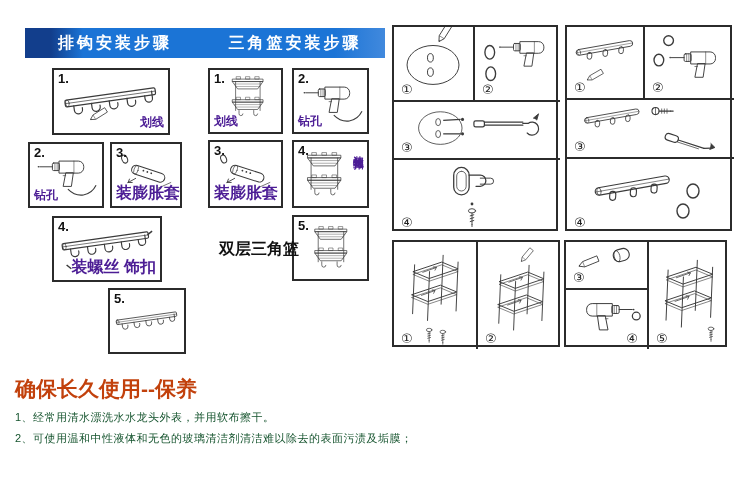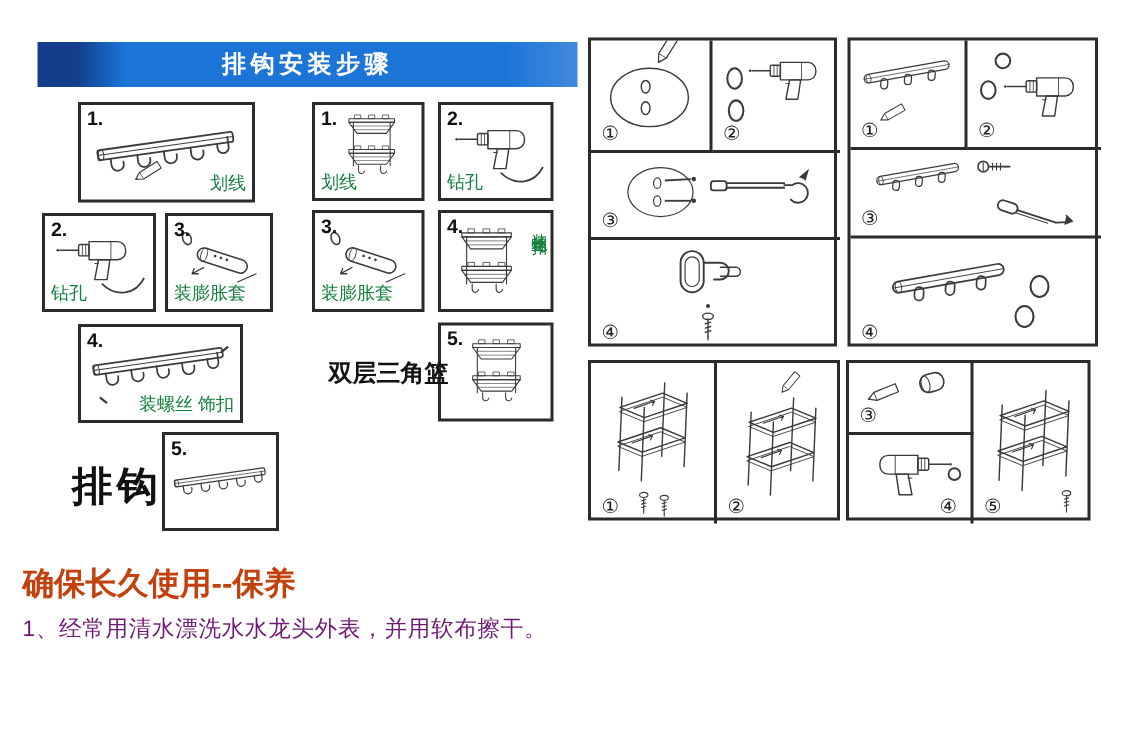--- a/index.html
+++ b/index.html
@@ -9,24 +9,24 @@
   
   .banner { position:absolute; left:25px; top:28px; width:360px; height:30px;
     background:linear-gradient(90deg,#123e8c 0px,#123e8c 26px,#1b74d6 58px,#1b74d6 86%,#4189dd 100%);
     display:flex; align-items:center; }
   .banner .btitle { flex:1; text-align:center; color:#fff; font-weight:bold;
     font-size:16px; letter-spacing:3px; }
 
   
   .panel { position:absolute; border:2px solid #2b2b2b; background:#fff; box-sizing:border-box; }
   .stepnum { position:absolute; top:1px; left:4px; font-size:13px; font-weight:bold; color:#111; z-index:2; }
-  .lbl { position:absolute; font-weight:normal; color:#15803d; font-size:12px; z-index:2; }
+  .lbl { position:absolute; font-weight:bold; color:#4c1d95; font-size:12px; z-index:2; }
   .lbl-bl { left:4px; bottom:2px; }
   .lbl-br { right:4px; bottom:2px; }
-  .lbl-sm { font-size:12px;margin-top:10px; }
+  .lbl-sm { font-size:16px;margin-top:10px; }
   .lbl-vert { writing-mode:vertical-rl; right:1px; top:5px; font-size:10.5px; letter-spacing:1px; }
   .ill { position:absolute; left:0; top:0; width:100%; height:100%; }
 
   .pL1 { left:52px; top:68px;  width:118px; height:67px; }
   .pL2 { left:28px; top:142px; width:76px;  height:66px; }
   .pL3 { left:110px;top:142px; width:72px;  height:66px; }
   .pL4 { left:52px; top:216px; width:110px; height:66px; }
   .pL5 { left:108px;top:288px; width:78px;  height:66px; }
   .pM1 { left:208px;top:68px;  width:75px;  height:66px; }
   .pM2 { left:292px;top:68px;  width:77px;  height:66px; }
@@ -46,21 +46,21 @@
   .gridCR{ left:564px; top:240px; width:163px; height:107px; }
   .cell { position:absolute; box-sizing:border-box; }
   .bd-r { border-right:2px solid #2b2b2b; }
   .bd-b { border-bottom:2px solid #2b2b2b; }
   .cnum { position:absolute; left:7px; bottom:3px; font-size:13px; color:#222; }
   .cnum-r { left:auto; right:9px; }
 
   
   .maint { position:absolute; left:15px; top:375px; width:728px; }
   .maint-head { font-size:21px; font-weight:bold; color:#c2410c; margin:0 0 7px 0; }
-  .maint-line { font-size:15px; color:#701a75; margin:0 0 6px 0; letter-spacing:0.5px; }
+  .maint-line { font-size:11px; color:#14532d; margin:0 0 6px 0; letter-spacing:0.5px; }
 </style>
 </head>
 <body>
 
 <svg style="position:absolute;width:0;height:0" aria-hidden="true">
   <defs>
     <symbol id="sym-rail5" viewBox="0 0 132 58">
       <g fill="none" stroke="#3b3b3b" stroke-width="1.6" stroke-linecap="round" stroke-linejoin="round" transform="rotate(-8 66 29)">
         <rect x="5" y="17" width="122" height="9" rx="2"></rect>
         <line x1="5" y1="21.5" x2="127" y2="21.5" stroke-width="0.9"></line>
@@ -212,20 +212,21 @@
         <path d="M56,2 l6,3 l-5,4" fill="#3b3b3b" stroke-width="1"></path>
       </g>
     </symbol>
   </defs>
 </svg>
 
 <div class="page">
 
   <div class="banner">
     <span class="btitle">排钩安装步骤</span>
+    <span class="btitle">三角篮安装步骤</span>
   </div>
 
   <div class="panel pL1">
     <span class="stepnum">1.</span>
     <svg class="ill" viewBox="0 0 118 67">
       <use href="#sym-rail5" x="6" y="12" width="106" height="46"></use>
       <g transform="translate(34,50) rotate(-32)">
           <use href="#sym-pencil" width="22" height="8"></use>
         </g>
     </svg>
@@ -258,21 +259,20 @@
     <span class="lbl lbl-br lbl-sm">装螺丝 饰扣</span>
   </div>
 
   <div class="panel pL5">
     <span class="stepnum">5.</span>
     <svg class="ill" viewBox="0 0 78 66">
       <use href="#sym-rail5" x="4" y="16" width="70" height="36"></use>
     </svg>
   </div>
 
-  <div class="cap-hook">排钩</div>
 
   <div class="panel pM1">
     <span class="stepnum">1.</span>
     <svg class="ill" viewBox="0 0 75 66">
       <use href="#sym-basket2" x="16" y="6" width="48" height="46"></use>
     </svg>
     <span class="lbl lbl-bl">划线</span>
   </div>
 
   <div class="panel pM2">
@@ -430,15 +430,16 @@
         <use href="#sym-shelf2" x="8" y="8" width="64" height="86"></use>
         <use href="#sym-screwv" x="58" y="84" width="8" height="17"></use>
       </svg>
       <span class="cnum">⑤</span>
     </div>
   </div>
 
   <div class="maint">
     <p class="maint-head">确保长久使用--保养</p>
     <p class="maint-line">1、经常用清水漂洗水水龙头外表，并用软布擦干。</p>
+    <p class="maint-line">2、可使用温和中性液体和无色的玻璃清洁剂清洁难以除去的表面污渍及垢膜；</p>
   </div>
 
 </div>
 
 </body></html>

